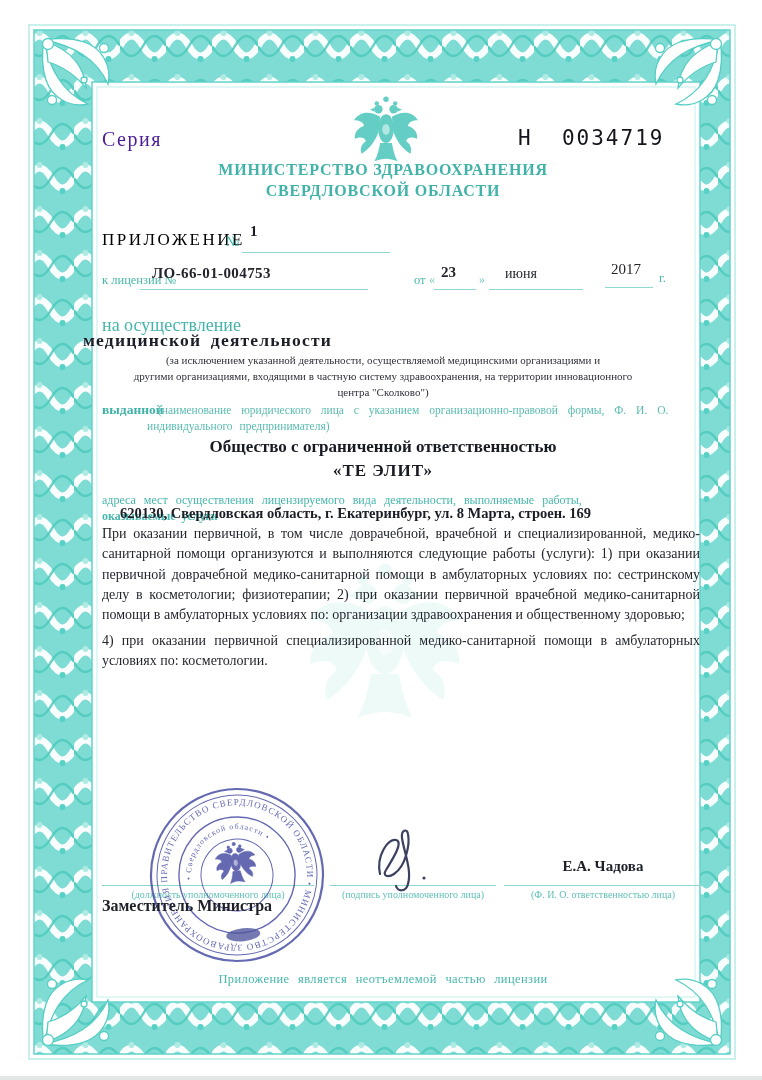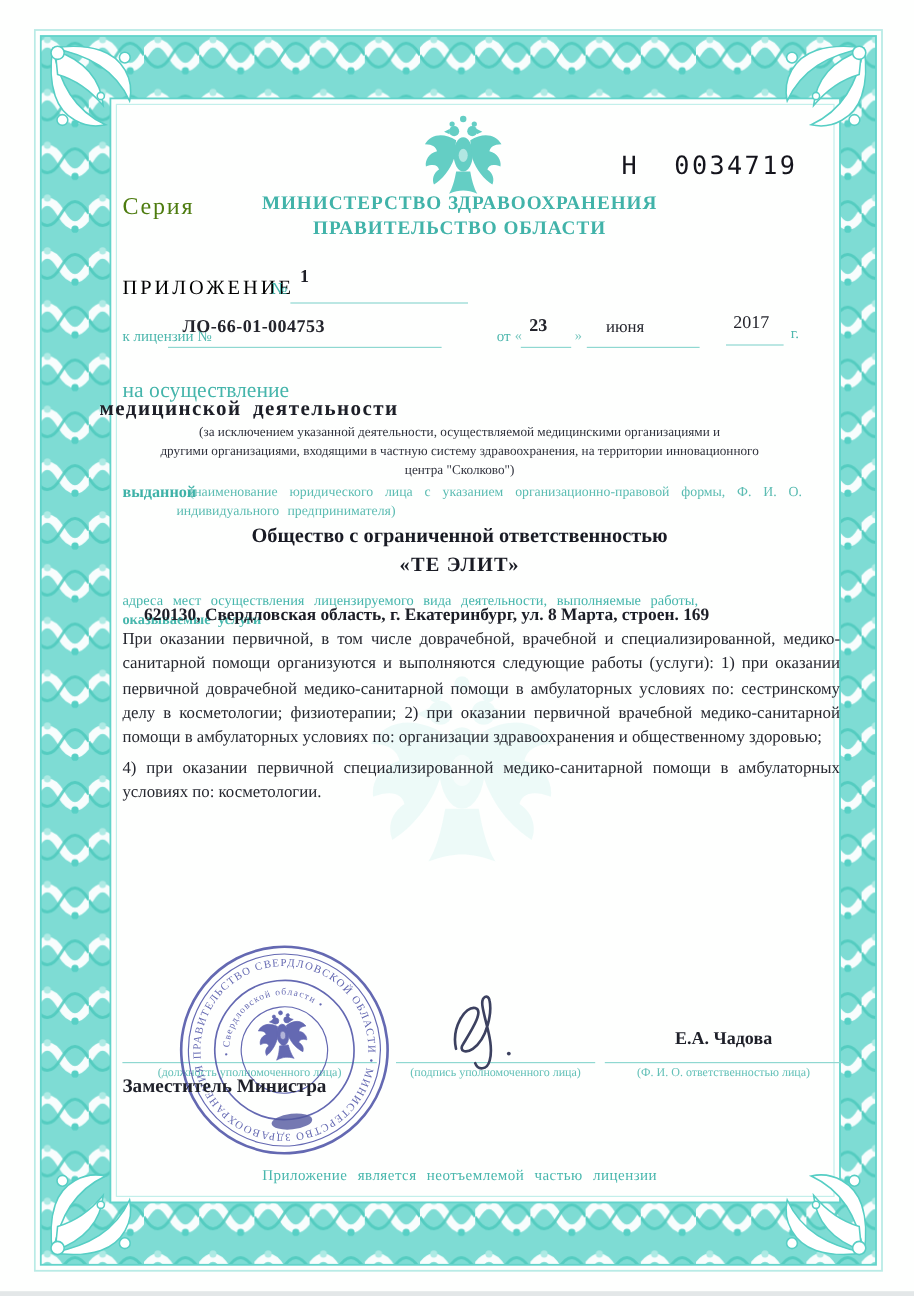--- a/index.html
+++ b/index.html
@@ -4,21 +4,21 @@
 <style>
   * { margin: 0; padding: 0; box-sizing: border-box; }
   html, body { width: 762px; height: 1080px; background: #fbfcfc; overflow: hidden; }
   .scan {
     position: relative; width: 762px; height: 1080px;
     background: #fefffe;
     font-family: "Liberation Serif", "DejaVu Serif", serif;
     color: #23242c;
   }
   .abs { position: absolute; }
-  .teal  { color: #4d7c0f; margin-top: 33px; }
+  .teal  { color: #4c1d95; }
 
   .frame-svg { position: absolute; left: 28px; top: 24px; }
   .emblem-svg { position: absolute; left: 347px; top: 95px; width: 78px; height: 84px; color: #57cac0; opacity: .92; }
   .watermark-svg { position: absolute; left: 300px; top: 560px; width: 170px; height: 200px; color: #8fded7; opacity: .14; }
 
   .series { left: 102px; top: 128px; font-size: 20px; letter-spacing: 1.5px; }
   .serial { left: 518px; top: 126px; font-family: "DejaVu Sans Mono", monospace;
             font-size: 21px; letter-spacing: 2px; color: #14141c; white-space: pre; }
   .ministry { left: 83px; width: 600px; text-align: center; font-weight: bold;
               font-size: 16px; letter-spacing: .8px; color: #41b3a9; }
@@ -137,21 +137,21 @@
 
   <div class="abs series teal">Серия</div>
 
   <svg class="emblem-svg" viewBox="-40 -48 80 100">
     <use href="#eagleSym" width="80" height="100" x="-40" y="-48"></use>
   </svg>
 
   <div class="abs serial">Н  0034719</div>
 
   <div class="abs ministry m1">МИНИСТЕРСТВО ЗДРАВООХРАНЕНИЯ</div>
-  <div class="abs ministry m2">ПРАВИТЕЛЬСТВО ОБЛАСТИ</div>
+  <div class="abs ministry m2">СВЕРДЛОВСКОЙ ОБЛАСТИ</div>
 
   <div class="abs appendix-label">ПРИЛОЖЕНИЕ</div>
   <div class="abs appendix-no">№</div>
   <div class="abs appendix-num">1</div>
   <div class="abs uline" style="left:242px; top:252px; width:148px;"></div>
 
   <div class="abs lic-prefix">к лицензии №</div>
   <div class="abs lic-num">ЛО-66-01-004753</div>
   <div class="abs uline" style="left:140px; top:289px; width:228px;"></div>
   <div class="abs lic-from">от</div>

